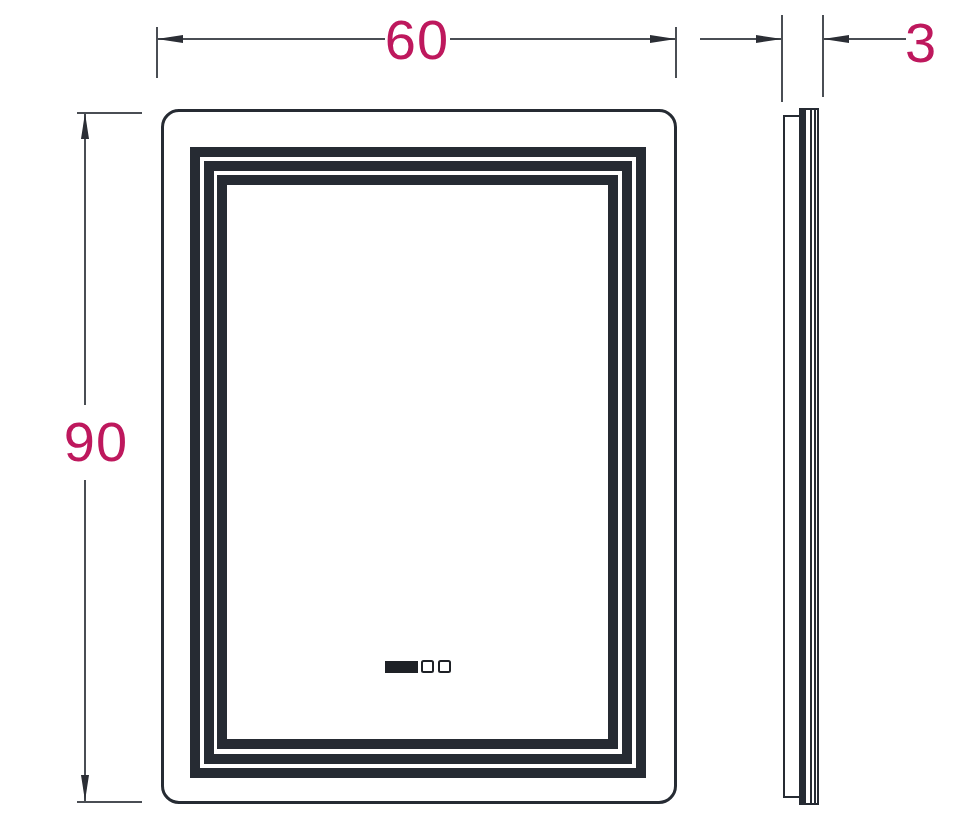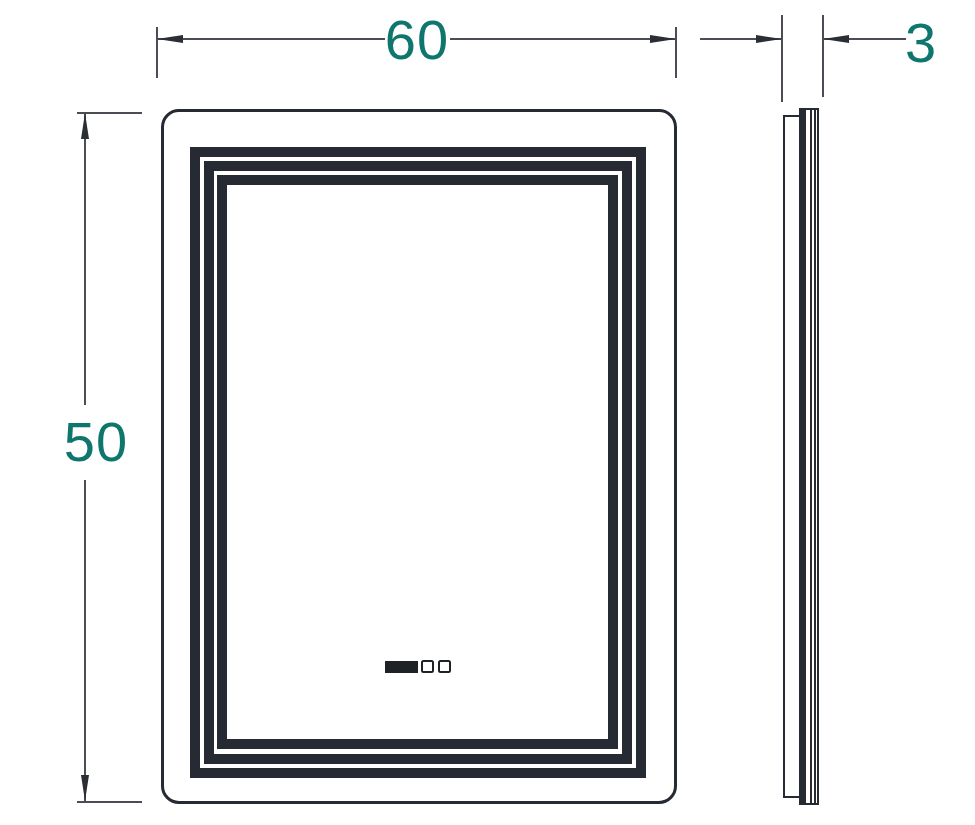--- a/index.html
+++ b/index.html
@@ -57,21 +57,21 @@
   .ah{width:0;height:0;}
   .ah-left-60 {left:157px;top:34.5px;border-top:4.5px solid transparent;border-bottom:4.5px solid transparent;border-right:26px solid #2b2e35;}
   .ah-right-60{left:650px;top:34.5px;border-top:4.5px solid transparent;border-bottom:4.5px solid transparent;border-left:26px solid #2b2e35;}
   .ah-up-80  {left:80.5px;top:113px;border-left:4.5px solid transparent;border-right:4.5px solid transparent;border-bottom:26px solid #2b2e35;}
   .ah-down-80{left:80.5px;top:775px;border-left:4.5px solid transparent;border-right:4.5px solid transparent;border-top:26px solid #2b2e35;}
   .ah-right-3{left:756px;top:34.5px;border-top:4.5px solid transparent;border-bottom:4.5px solid transparent;border-left:26px solid #2b2e35;}
   .ah-left-3 {left:823px;top:34.5px;border-top:4.5px solid transparent;border-bottom:4.5px solid transparent;border-right:26px solid #2b2e35;}
 
   
   .dim-label{
-    color:#0f766e;font-size:56px;line-height:1;white-space:nowrap;
+    color:#be185d;font-size:56px;line-height:1;white-space:nowrap;
     transform:translate(-50%,-50%);letter-spacing:1px;
   }
   .lbl-60{left:417px;top:40px;}
   .lbl-80{left:96px;top:442px;}
   .lbl-3{left:921px;top:43px;}
 </style>
 </head>
 <body>
 
 <div id="stage">
@@ -105,21 +105,21 @@
     <div class="dim-label lbl-60">60</div>
   </div>
 
   <div style="left:0;top:0;width:0;height:0;">
     <div class="dim-h ext-80-top"></div>
     <div class="dim-h ext-80-bottom"></div>
     <div class="dim-v dl-80-a"></div>
     <div class="dim-v dl-80-b"></div>
     <div class="ah ah-up-80"></div>
     <div class="ah ah-down-80"></div>
-    <div class="dim-label lbl-80">50</div>
+    <div class="dim-label lbl-80">90</div>
   </div>
 
   <div style="left:0;top:0;width:0;height:0;">
     <div class="dim-v ext-3-left"></div>
     <div class="dim-v ext-3-right"></div>
     <div class="dim-h dl-3-a"></div>
     <div class="dim-h dl-3-b"></div>
     <div class="ah ah-right-3"></div>
     <div class="ah ah-left-3"></div>
     <div class="dim-label lbl-3">3</div>

